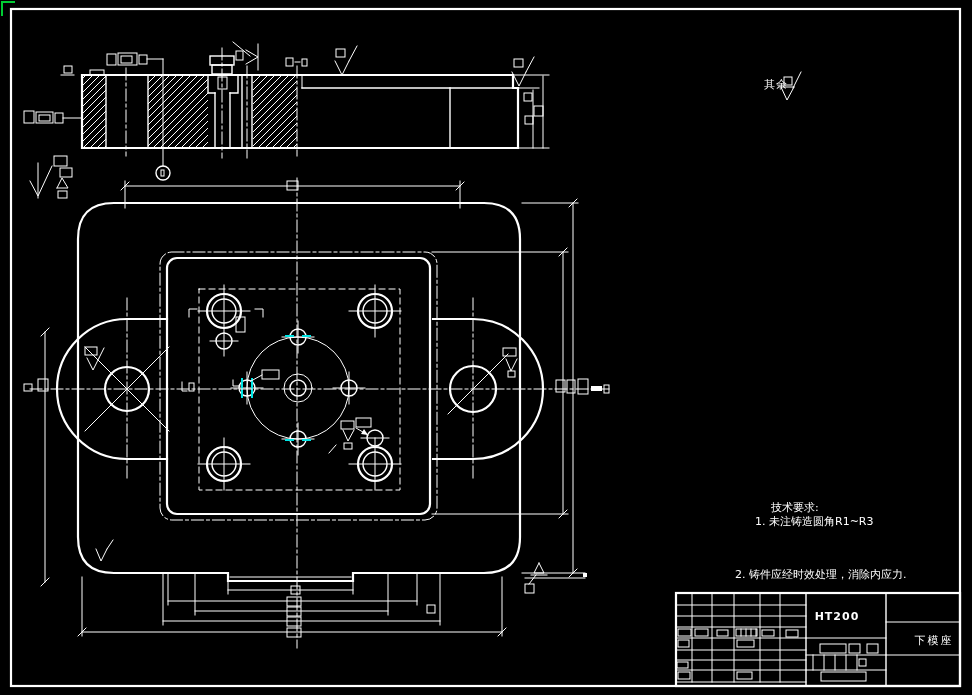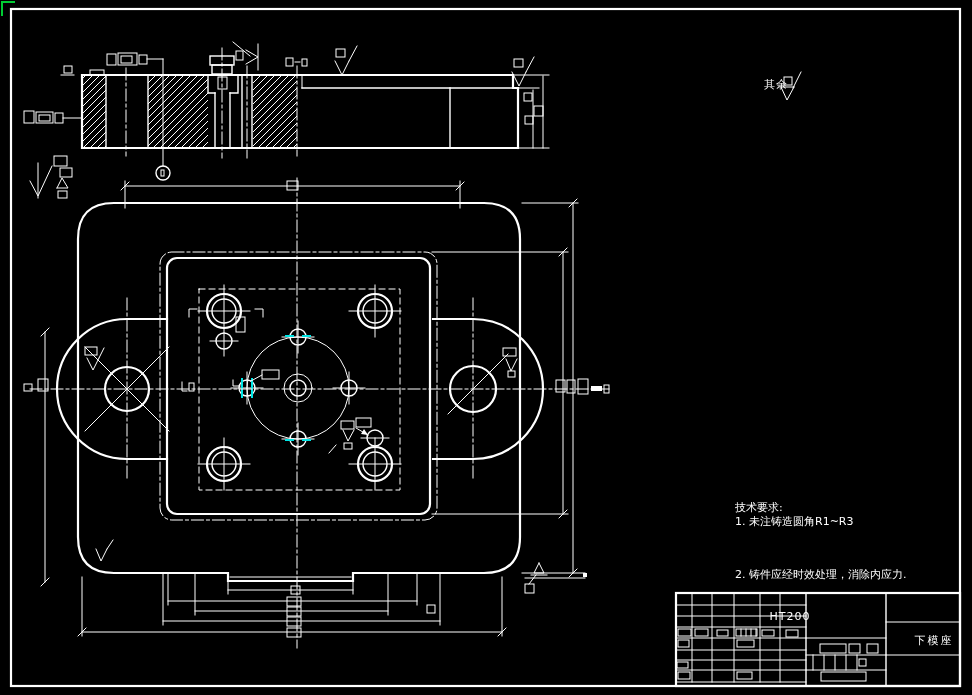--- a/index.html
+++ b/index.html
@@ -359,22 +359,22 @@
     <g>
       <line x1="886" y1="622" x2="960" y2="622" class="thin"></line>
       <line x1="886" y1="655" x2="960" y2="655" class="thin"></line>
     </g>
   </g>
 </svg>
 
 <div class="txt" style="left:748px;top:78px;letter-spacing:1px;margin-left:16px;">其余</div>
 
 <div style="position:absolute;left:735px;top:501px;">
-  <div class="txt" style="position:static;">技术要求:</div>
-  <div class="txt" style="position:static;">1. 未注铸造圆角R1~R3</div>
+  <div class="txt" style="position:static;margin-left:36px;">技术要求:</div>
+  <div class="txt" style="position:static;margin-left:20px;">1. 未注铸造圆角R1~R3</div>
   <div class="txt" style="position:static;margin-top:39px;">2. 铸件应经时效处理，消除内应力.</div>
 </div>
 
-<div class="txt ctr" style="left:760px;top:610px;width:60px;letter-spacing:1px;">HT200</div>
+<div class="txt ctr" style="left:807px;top:610px;width:60px;letter-spacing:1px;font-weight:bold;">HT200</div>
 
 <div class="txt ctr" style="left:886px;top:634px;width:96px;letter-spacing:2px;">下模座</div>
 
 </div>
 
 </body></html>

